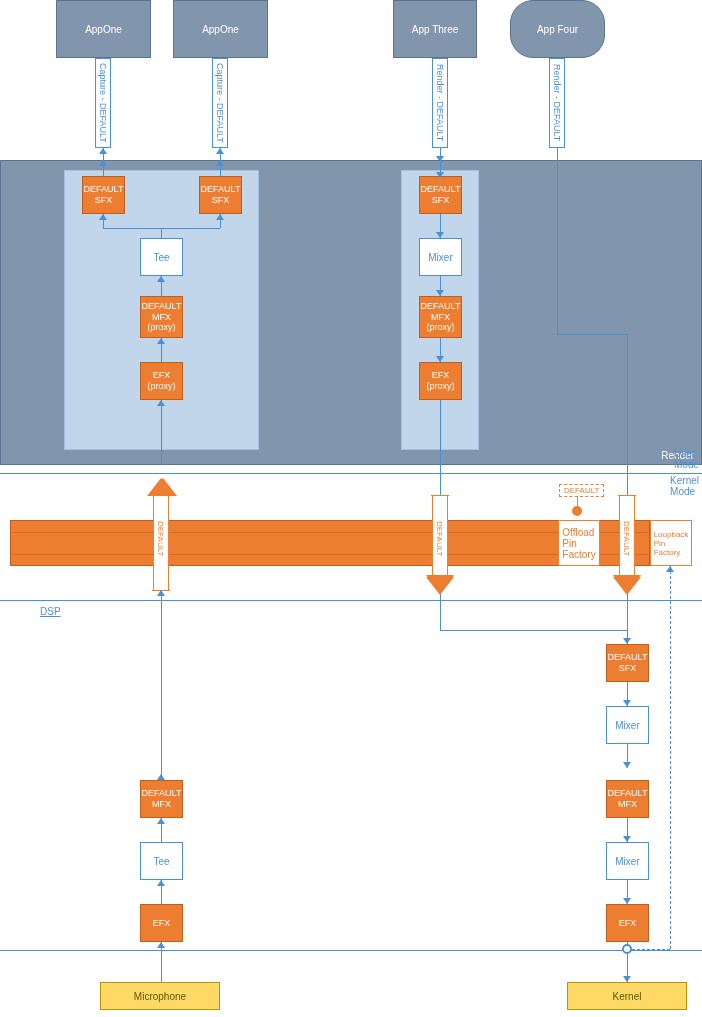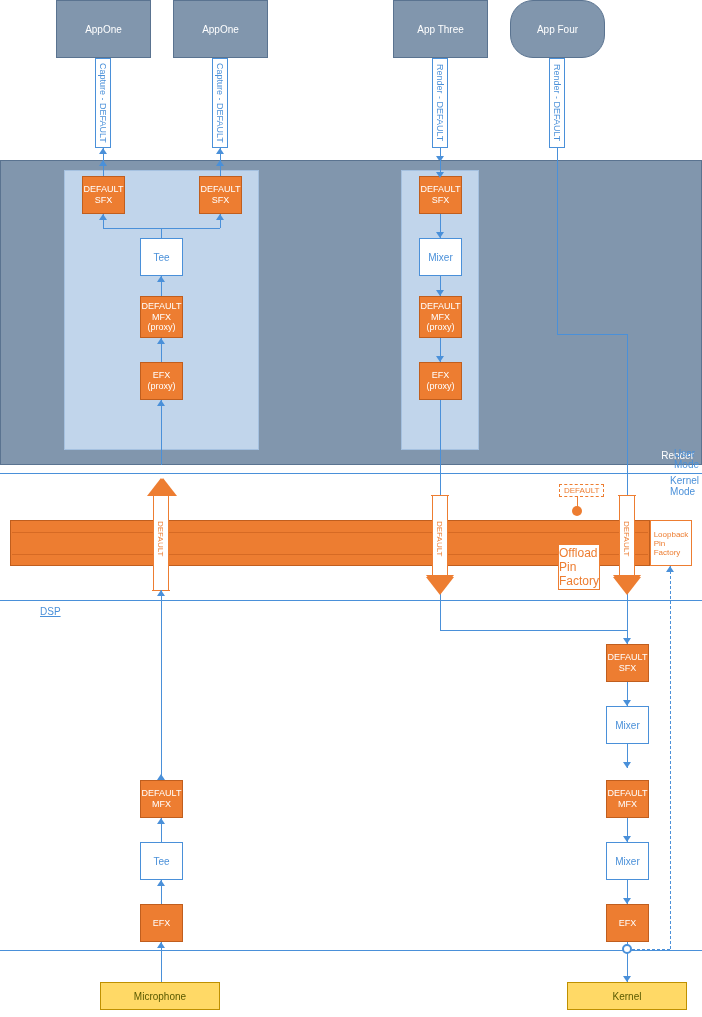--- a/index.html
+++ b/index.html
@@ -35,21 +35,21 @@
 </style>
 </head>
 <body>
 
 <div class="abs app-box" style="left:56px; top:0; width:95px; height:58px;">
     <span>AppOne</span>
   </div>
 <div class="abs app-box" style="left:173px; top:0; width:95px; height:58px;">
     <span>AppOne</span>
   </div>
-<div class="abs app-box" style="left:393px; top:0; width:95px; height:58px;">
+<div class="abs app-box" style="left:393px; top:0; width:84px; height:58px;">
     <span>App Three</span>
   </div>
 <div class="abs app-box" style="left:510px; top:0; width:95px; height:58px;border-radius:23px;">
     <span>App Four</span>
   </div>
 
 <div class="abs vertical-label" style="left:95px; top:58px; width:16px; height:90px;">
     <span>Capture - DEFAULT</span>
   </div>
 <div class="abs vertical-label" style="left:212px; top:58px; width:16px; height:90px;">
@@ -146,21 +146,21 @@
 <div class="hline" style="top:950px;"></div>
 
 <div class="default-tag" style="left:559px; top:484px;"><span>DEFAULT</span></div>
 <div class="abs" style="left:577px; top:496px; width:1px; height:14px; background:#ed7d31;"></div>
 <div class="circle-solid" style="left:572px; top:506px;"></div>
 
 <div class="orange-bar" style="left:10px; top:520px; width:640px; height:46px;"></div>
 <div class="orange-thin" style="left:12px; top:532px; width:636px;"></div>
 <div class="orange-thin" style="left:12px; top:554px; width:636px;"></div>
 
-<div class="abs white-box" style="left:558px; top:544px; width:42px; height:46px; flex-direction:column; white-space:pre; color:#ed7d31; border-color:#ed7d31; font-size:12px;"><span>Offload
+<div class="abs white-box" style="left:558px; top:520px; width:42px; height:46px; flex-direction:column; white-space:pre; color:#ed7d31; border-color:#ed7d31; font-size:10px;"><span>Offload
 Pin
 Factory</span></div>
 <div class="abs white-box" style="left:650px; top:520px; width:42px; height:46px; flex-direction:column; white-space:pre; color:#ed7d31; border-color:#ed7d31; font-size:8px;"><span>Loopback
 Pin
 Factory</span></div>
 
 <div class="big-arrow-body" style="left:153px; top:494px; width:16px; height:96px;"></div>
 <div class="big-arrow-head-up" style="left:149px; top:480px; z-index:2;"></div>
 <div class="abs" style="left:149px; top:478px; width:0; height:0; border-left:14px solid transparent; border-right:14px solid transparent; border-bottom:18px solid #ed7d31; z-index:1;"></div>
 <div class="abs" style="left:152px; top:590px; width:18px; height:1px; background:#ed7d31;"></div>

